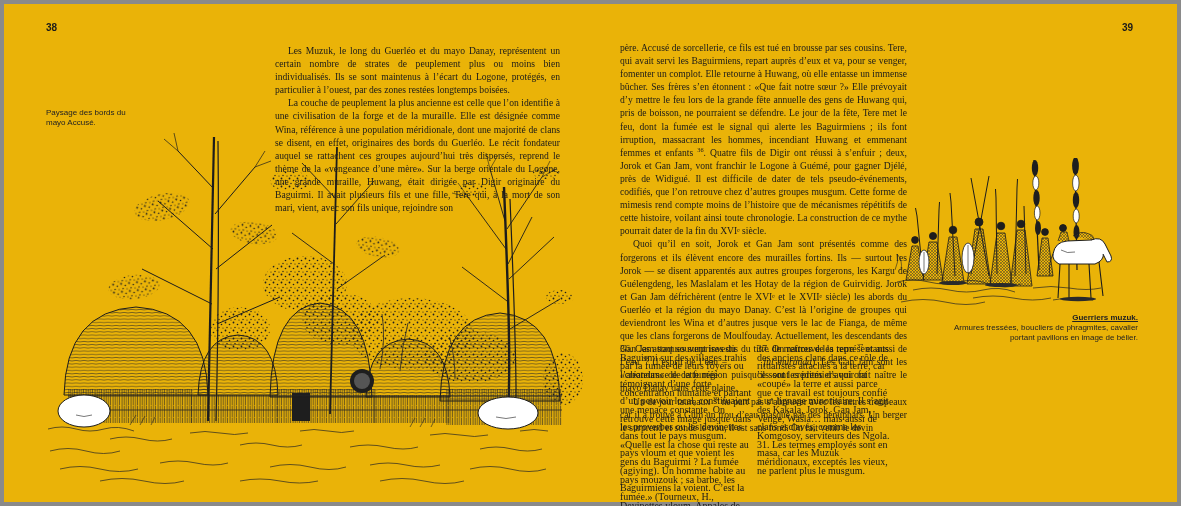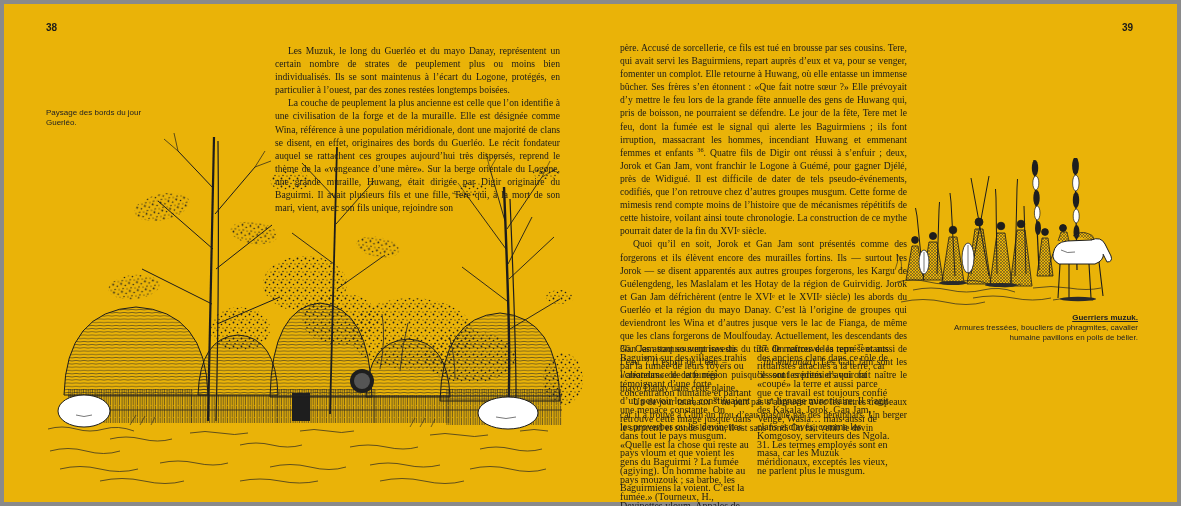--- a/index.html
+++ b/index.html
@@ -41,21 +41,21 @@
 </style>
 </head>
 <body>
 
 <div class="spread">
 
   <div class="abs" style="left:0;top:0;width:586px;height:498px;">
 
     <div class="abs pagenum" style="left:42px;top:18px;">38</div>
 
-    <div class="abs caption" style="left:42px;top:104px;width:98px;">Paysage des bords du jour Guerléo.</div>
+    <div class="abs caption" style="left:42px;top:104px;width:98px;">Paysage des bords du mayo Accusé.</div>
 
     <div class="abs bodycol" style="left:271px;top:40px;width:285px;">
       <p class="ind">Les Muzuk, le long du Guerléo et du mayo Danay, représentent un certain nombre de strates de peuplement plus ou moins bien individualisés. Ils se sont maintenus à l’écart du Logone, protégés, en particulier à l’ouest, par des zones restées longtemps boisées.</p>
       <p class="ind">La couche de peuplement la plus ancienne est celle que l’on identifie à une civilisation de la forge et de la muraille. Elle est désignée comme Wina, référence à une population méridionale, dont une majorité de clans se disent, en effet, originaires des bords du Guerléo. Le récit fondateur auquel se rattachent ces groupes aujourd’hui très dispersés, reprend le thème de la «vengeance d’une mère». Sur la berge orientale du Logone, une grande muraille, Huwang, était dirigée par Digir originaire du Baguirmi. Il avait plusieurs fils et une fille, Tere qui, à la mort de son mari, vient, avec son fils unique, rejoindre son</p>
     </div>
 
     <div class="abs" style="left:36px;top:125px;width:546px;height:362px;">
       <svg width="546" height="362" viewBox="0 0 546 362">
         <defs>
           <pattern id="bands" width="8" height="3.2" patternUnits="userSpaceOnUse">
@@ -235,21 +235,21 @@
           <ellipse cx="60" cy="125" rx="14" ry="2" fill="#2a2a2a" stroke="none"></ellipse>
           <ellipse cx="108" cy="127" rx="16" ry="2" fill="#2a2a2a" stroke="none"></ellipse>
           <ellipse cx="185" cy="141" rx="18" ry="2.2" fill="#2a2a2a" stroke="none"></ellipse>
           <path d="M2 112 q4 -8 2 -16 q6 6 4 16" stroke-width="0.6"></path>
         </g>
       </svg>
     </div>
 
     <div class="abs caption caption-r" style="left:354px;top:309px;width:194px;">
       <div class="cap-title">Guerriers muzuk.</div>
-      <div>Armures tressées, boucliers de phragmites, cavalier humaine pavillons en poils de bélier.</div>
+      <div>Armures tressées, boucliers de phragmites, cavalier portant pavillons en image de bélier.</div>
     </div>
 
     <div class="abs footcol" style="left:30px;top:341px;width:134px;">
       <p>36. Ces attaques surprises du Baguirmi sur des villages trahis par la fumée de leurs foyers ou l’abondance de la fumée témoignant d’une forte concentration humaine et partant d’un pouvoir local, constituaient une menace constante. On retrouve cette image jusque dans les proverbes ou les devinettes dans tout le pays musgum. «Quelle est la chose qui reste au pays vloum et que voient les gens du Baguirmi ? La fumée (agiying). Un homme habite au pays mouzouk ; sa barbe, les Baguirmiens la voient. C’est la fumée.» (Tourneux, H., Devinettes vloum, Annales de l’université du Tchad, série «Lettres, langues vivantes et sciences humaines», n°2, N’Djaména, 1977, pp. 22, 88).</p>
     </div>
     <div class="abs footcol" style="left:167px;top:341px;width:136px;">
       <p>37. On retrouve les représentants des anciens clans dans ce rôle de ritualistes attachés à la terre, car ce sont les premiers qui ont «coupé» la terre et aussi parce que ce travail est toujours confié à un lignage minoritaire. Il s’agit des Kakala, Jorok, Gan Jam, Venge, Wasla… mais aussi de clans esclaves, comme les Komgosoy, serviteurs des Ngola.</p>
       <p>31. Les termes employés sont en masa, car les Muzuk méridionaux, exceptés les vieux, ne parlent plus le musgum.</p>
     </div>
 

